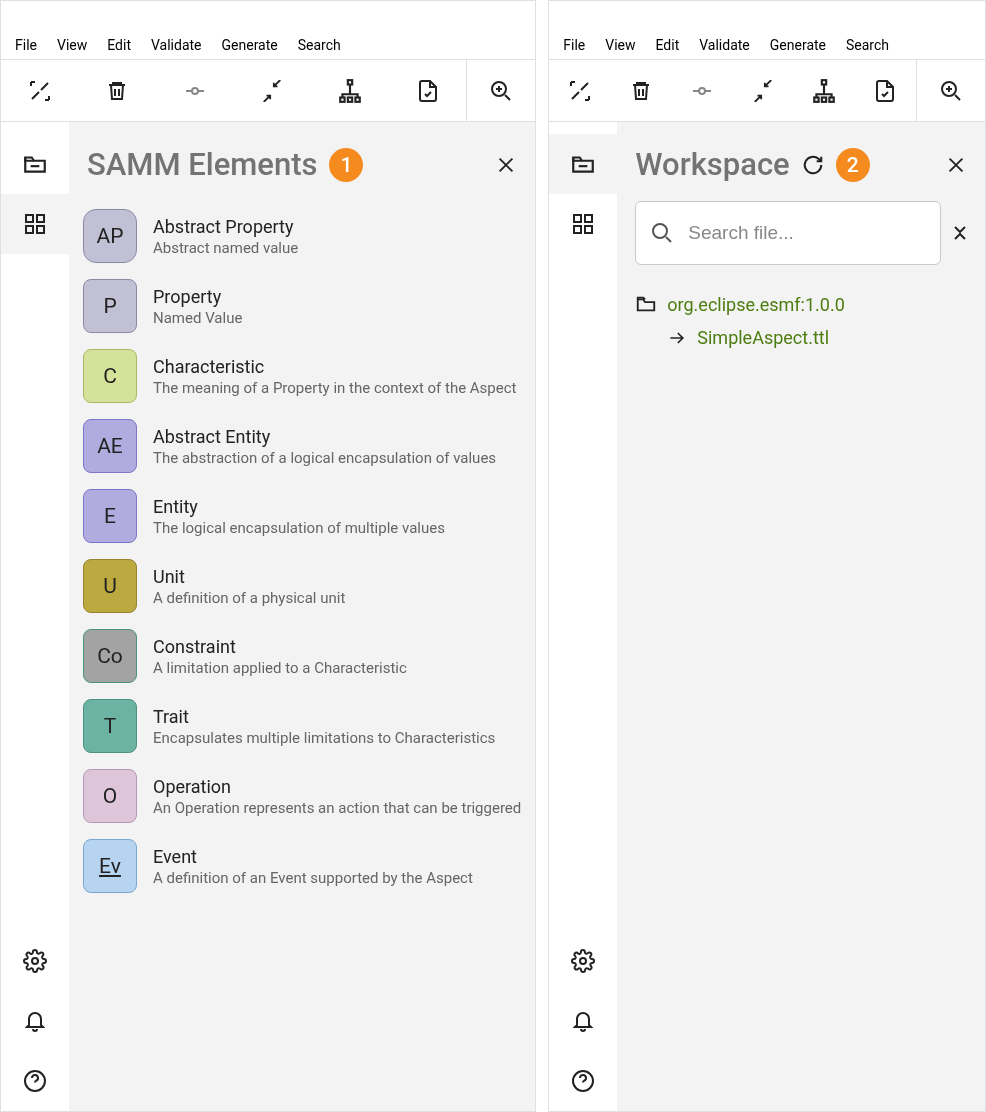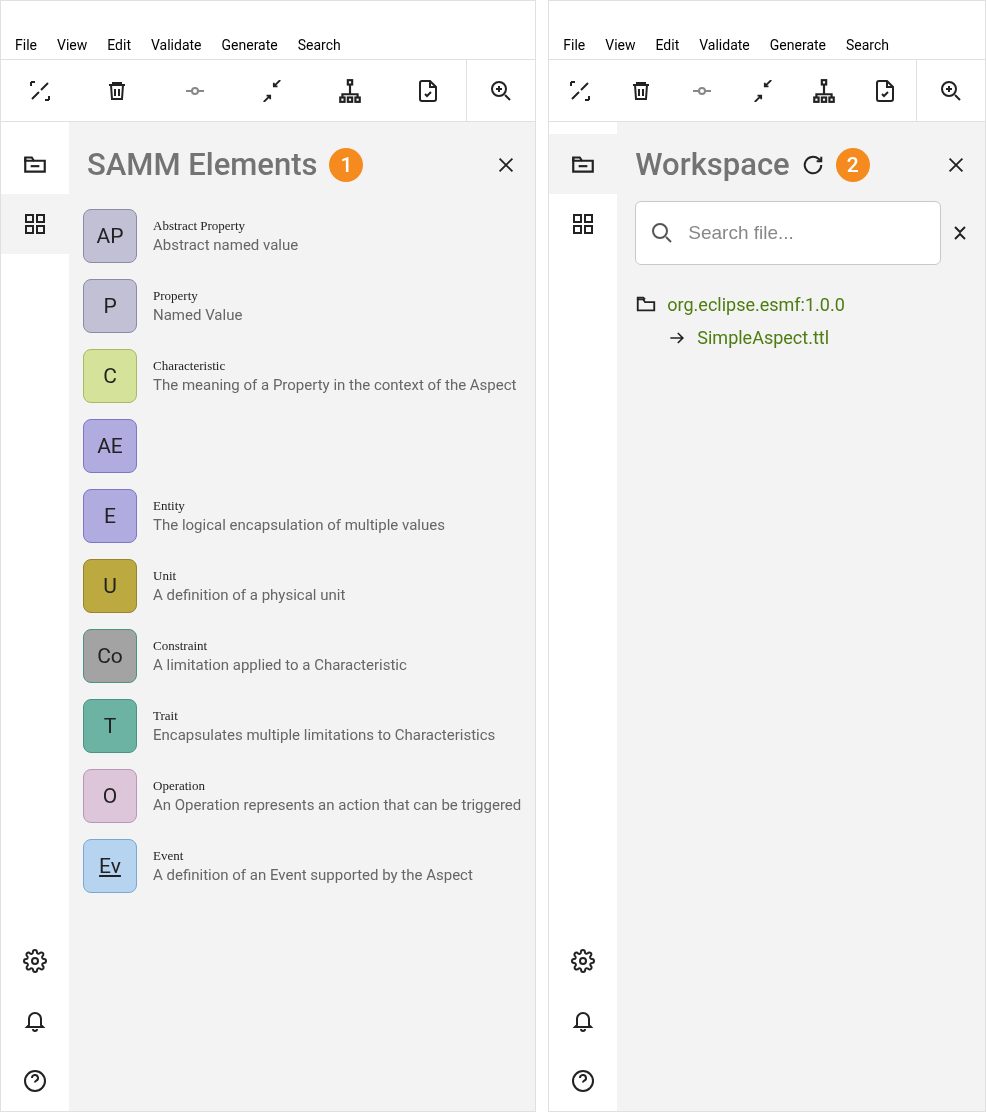--- a/index.html
+++ b/index.html
@@ -26,21 +26,21 @@
   .panel-header { display: flex; align-items: center; padding: 24px 18px 18px 18px; gap: 12px; }
   .panel-title { font-size: 31px; font-weight: 500; color: #737373; }
   .badge-circle { width: 34px; height: 34px; border-radius: 50%; background: #f58b1f; color: #fff; display: flex; align-items: center; justify-content: center; font-size: 21px; font-weight: 500; }
   .panel-header .spacer { flex: 1; }
   .close-x { cursor: pointer; }
 
   .elements-list { flex: 1; overflow: hidden; padding: 0 14px; }
   .el-item { display: flex; align-items: center; gap: 16px; padding: 8px 0; cursor: grab; }
   .el-box { width: 54px; height: 54px; border-radius: 8px; border: 1.5px solid #8b8ba5; display: flex; align-items: center; justify-content: center; font-size: 21px; font-weight: 400; color: #222; flex-shrink: 0; }
   .el-text { min-width: 0; flex: 1; }
-  .el-title { font-size: 13px; color: #222; margin-bottom: 2px; font-family: Liberation Serif, serif; }
+  .el-title { font-size: 18px; color: #222; margin-bottom: 2px; }
   .el-desc { font-size: 15px; color: #666; white-space: nowrap; overflow: hidden; text-overflow: ellipsis; }
 
   .search-row { display: flex; align-items: center; gap: 12px; padding: 0 18px 10px 18px; }
   .search-box { flex: 1; display: flex; align-items: center; background: #fff; border: 1px solid #c8c8cf; border-radius: 6px; height: 64px; padding: 0 14px; gap: 12px; }
   .search-box input { border: none; outline: none; font-size: 19px; width: 100%; background: transparent; color: #7f1d1d; }
   .search-box input::placeholder { color: #888; }
   .expand-btn { display:flex; flex-direction:column; align-items:center; justify-content:center; gap:0; }
 
   .tree { padding: 12px 10px; font-size: 18px; color: #4d7c0f; }
   .tree-row { display: flex; align-items: center; gap: 10px; padding: 6px 8px; }
@@ -150,21 +150,21 @@
         <span class="badge-circle">1</span>
         <span class="spacer"></span>
         <span class="close-x">
           <svg width="22" height="22" viewBox="0 0 24 24" fill="none" stroke="#222" stroke-width="2">
               <path d="M5 5l14 14M19 5L5 19"></path>
             </svg>
         </span>
       </div>
       <div class="elements-list" id="el-list-1">
           <div class="el-item">
-            <div class="el-box" style="background:#c1c0d4;border-color:#8b8ba5;">AP</div>
+            <div class="el-box" style="background:#c1c0d4;border-color:#8b8ba5;border-radius:13px;">AP</div>
             <div class="el-text">
               <div class="el-title">Abstract Property</div>
               <div class="el-desc">Abstract named value</div>
             </div>
           </div>
           <div class="el-item">
             <div class="el-box" style="background:#c1c0d4;border-color:#8b8ba5;">P</div>
             <div class="el-text">
               <div class="el-title">Property</div>
               <div class="el-desc">Named Value</div>
@@ -172,20 +172,24 @@
           </div>
           <div class="el-item">
             <div class="el-box" style="background:#d5e29a;border-color:#a7b964;">C</div>
             <div class="el-text">
               <div class="el-title">Characteristic</div>
               <div class="el-desc">The meaning of a Property in the context of the Aspect</div>
             </div>
           </div>
           <div class="el-item">
             <div class="el-box" style="background:#b1acdf;border-color:#7d76c9;">AE</div>
+            <div class="el-text">
+              <div class="el-title">Abstract Entity</div>
+              <div class="el-desc">The abstraction of a logical encapsulation of values</div>
+            </div>
           </div>
           <div class="el-item">
             <div class="el-box" style="background:#b1acdf;border-color:#7d76c9;">E</div>
             <div class="el-text">
               <div class="el-title">Entity</div>
               <div class="el-desc">The logical encapsulation of multiple values</div>
             </div>
           </div>
           <div class="el-item">
             <div class="el-box" style="background:#bca93f;border-color:#96832e;">U</div>

